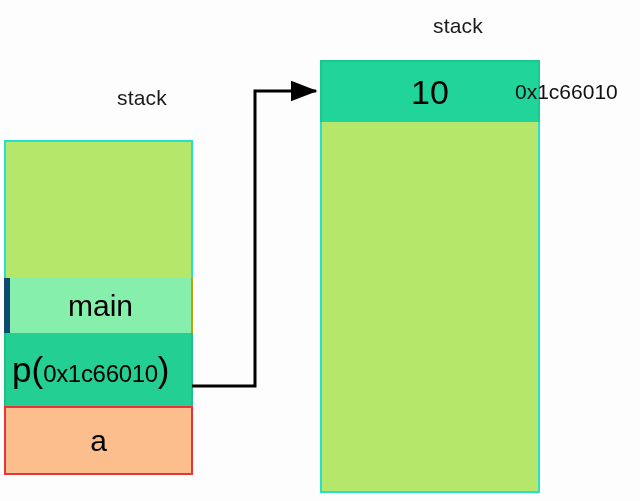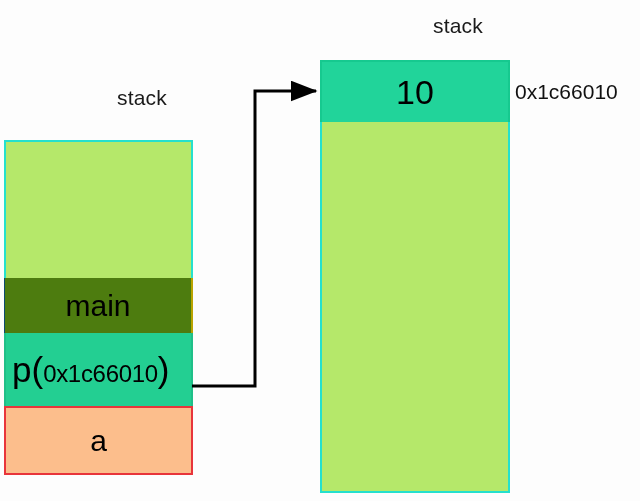--- a/index.html
+++ b/index.html
@@ -34,21 +34,21 @@
     box-sizing: border-box;
     display: flex;
     flex-direction: column;
   }
   #stack-left {
     left: 4px; top: 140px;
     width: 189px; height: 353px;
   }
   #stack-right {
     left: 320px; top: 60px;
-    width: 190px; height: 433px;
+    width: 220px; height: 433px;
   }
 
   .frame {
     box-sizing: border-box;
     position: relative;
     display: flex;
     align-items: center;
     justify-content: center;
     overflow: visible;
   }
@@ -62,22 +62,22 @@
 
   
   #frame-free-left {
     height: 138px;
     background: #b5e86a;
     border: 2px solid #25e0cd;
     border-bottom: none;
   }
   #frame-main {
     height: 55px;
-    background: #4d7c0f;
-    border-left: 1px solid #0c4a6e;
+    background: #86efac;
+    border-left: 6px solid #0c4a6e;
     border-right: 2px solid #b9a400;
   }
   #frame-p {
     height: 73px;
     background: #23cf92;
     border: 2px solid #1fbf88;
     border-top: none;
     border-bottom: none;
     justify-content: flex-start;
   }

